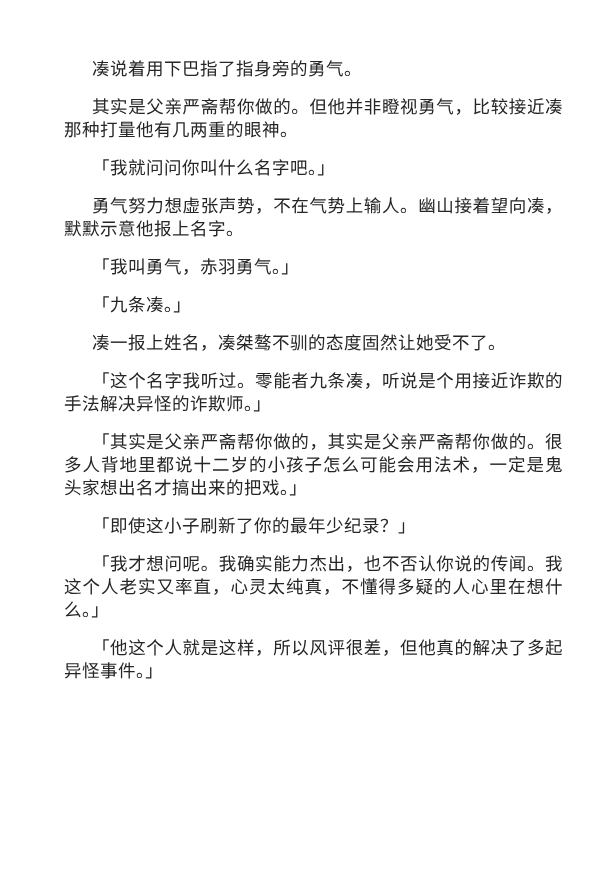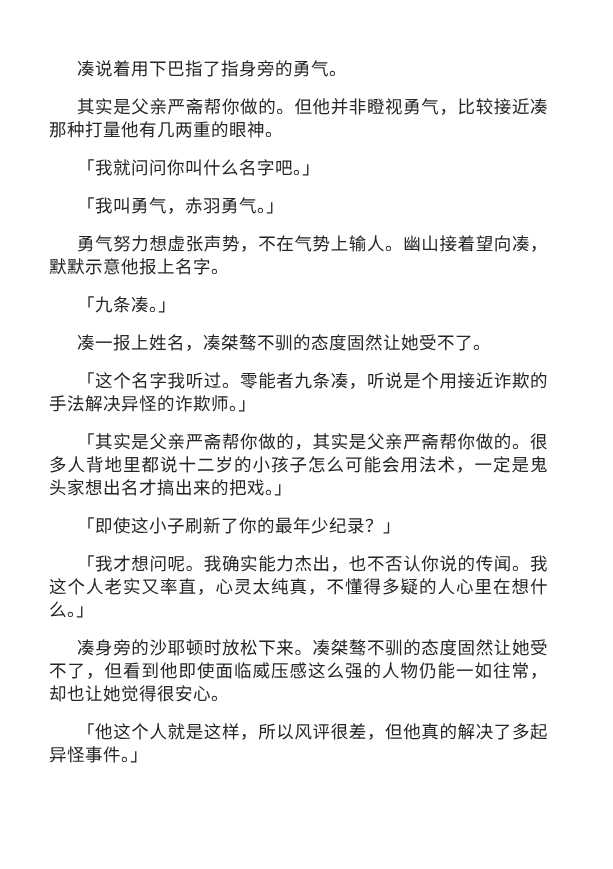--- a/index.html
+++ b/index.html
@@ -7,21 +7,21 @@
     padding: 0;
     background: #ffffff;
   }
   .page {
     position: relative;
     width: 613px;
     height: 869px;
     margin: 0 auto;
     background: #ffffff;
     box-sizing: border-box;
-    padding: 58px 57px 40px 49px;
+    padding: 58px 57px 40px 64px;
     overflow: hidden;
   }
   .text-block {
     width: 499px;
   }
   .text-block p {
     margin: 0 0 15px 0;
     font-family: "Liberation Serif", "DejaVu Serif", serif;
     font-size: 17.5px;
     line-height: 23px;
@@ -34,24 +34,23 @@
   }
 </style>
 </head>
 <body>
 
 <div class="page">
   <div class="text-block">
     <p>凑说着用下巴指了指身旁的勇气。</p>
     <p>其实是父亲严斋帮你做的。但他并非瞪视勇气，比较接近凑那种打量他有几两重的眼神。</p>
     <p>「我就问问你叫什么名字吧。」</p>
+    <p>勇气努力想虚张声势，不在气势上输人。幽山接着望向凑，默默示意他报上名字。</p>
     <p>「我叫勇气，赤羽勇气。」</p>
-    <p>勇气努力想虚张声势，不在气势上输人。幽山接着望向凑，默默示意他报上名字。</p>
     <p>「九条凑。」</p>
     <p>凑一报上姓名，凑桀骜不驯的态度固然让她受不了。</p>
     <p>「这个名字我听过。零能者九条凑，听说是个用接近诈欺的手法解决异怪的诈欺师。」</p>
     <p>「其实是父亲严斋帮你做的，其实是父亲严斋帮你做的。很多人背地里都说十二岁的小孩子怎么可能会用法术，一定是鬼头家想出名才搞出来的把戏。」</p>
     <p>「即使这小子刷新了你的最年少纪录？」</p>
     <p>「我才想问呢。我确实能力杰出，也不否认你说的传闻。我这个人老实又率直，心灵太纯真，不懂得多疑的人心里在想什么。」</p>
-    <p>凑身旁的沙耶顿时放松下来。凑桀骜不驯的态度固然让她受不了，但看到他即使面临威压感这么强的人物仍能一如往常，却也让她觉得很安心。</p>
     <p>「他这个人就是这样，所以风评很差，但他真的解决了多起异怪事件。」</p>
   </div>
 </div>
 
 </body></html>

